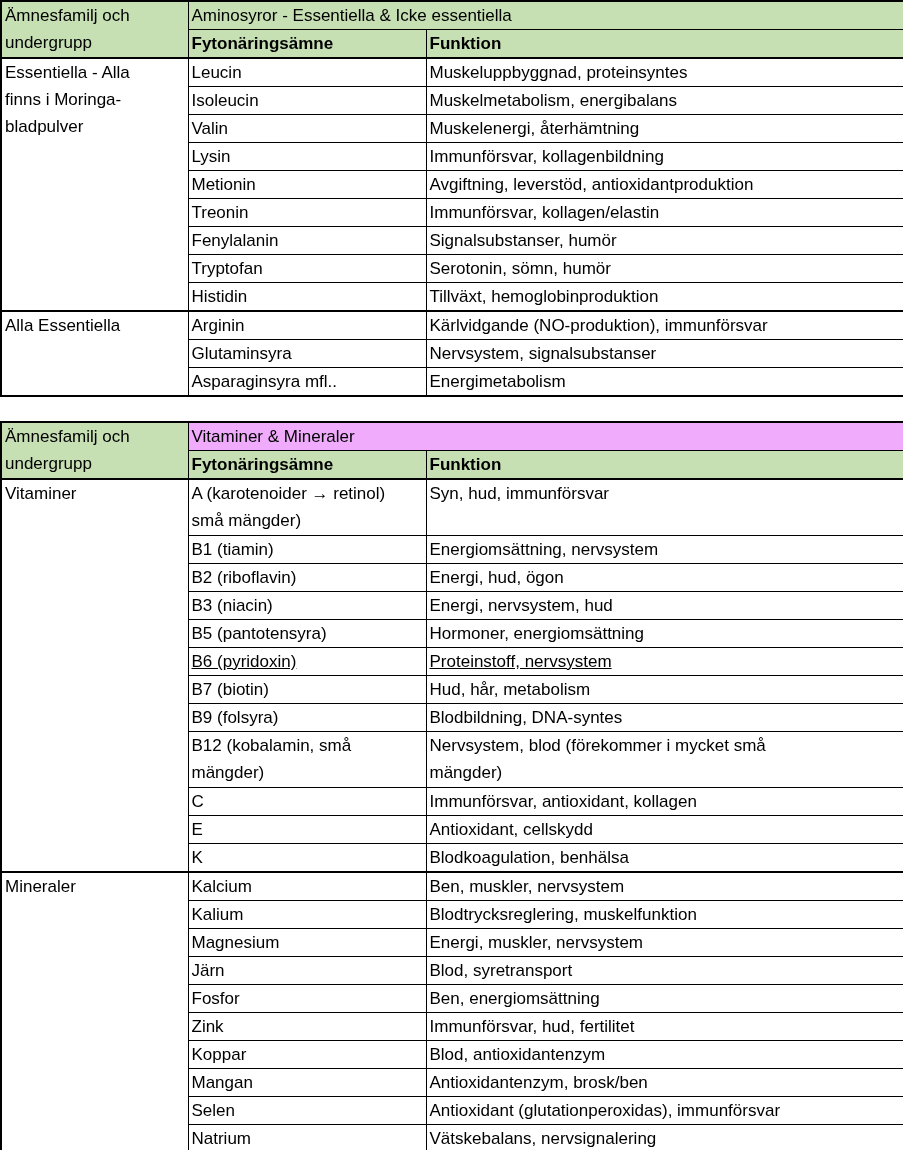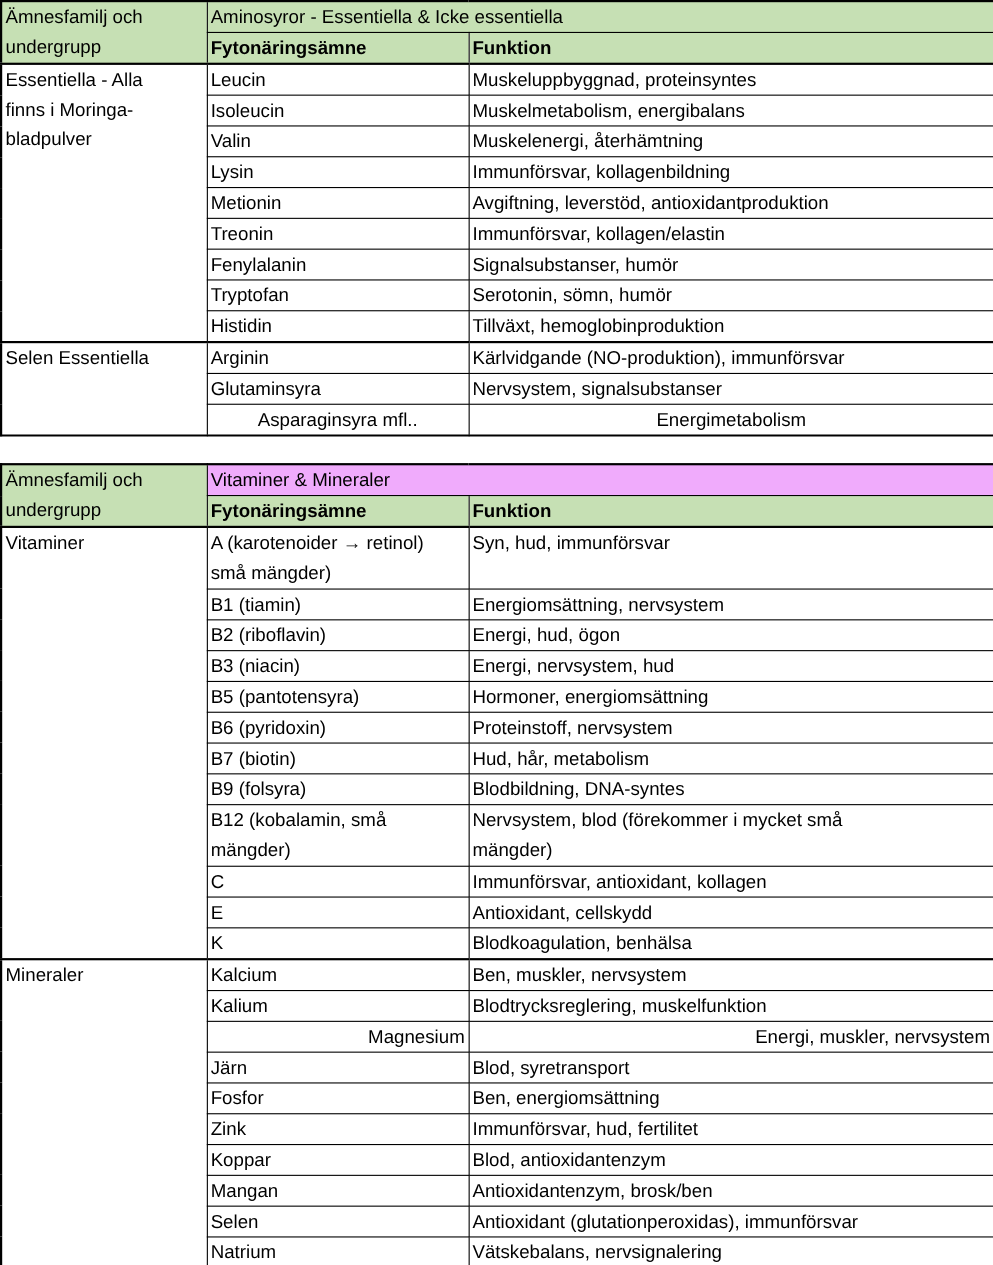--- a/index.html
+++ b/index.html
@@ -86,29 +86,29 @@
         </tr>
         <tr style="height: 28px;">
           <td>Tryptofan</td>
           <td>Serotonin, sömn, humör</td>
         </tr>
         <tr style="height: 28px;">
           <td>Histidin</td>
           <td>Tillväxt, hemoglobinproduktion</td>
         </tr>
         <tr class="group-start" style="height: 28px;">
-          <td class="c1" rowspan="3">Selen Essentiella</td>
+          <td class="c1" rowspan="3">Alla Essentiella</td>
           <td>Arginin</td>
           <td>Kärlvidgande (NO-produktion), immunförsvar</td>
         </tr>
         <tr style="height: 28px;">
           <td>Glutaminsyra</td>
           <td>Nervsystem, signalsubstanser</td>
         </tr>
-        <tr style="height: 28px; text-align: center;">
+        <tr style="height: 28px;">
           <td>Asparaginsyra mfl..</td>
           <td>Energimetabolism</td>
         </tr>
       </tbody>
     </table>
   <div class="table-gap"></div>
   <table class="data-table t-last">
       <colgroup>
         <col style="width: 187px;">
         <col style="width: 238px;">
@@ -139,21 +139,21 @@
           <td>Energi, hud, ögon</td>
         </tr>
         <tr style="height: 28px;">
           <td>B3 (niacin)</td>
           <td>Energi, nervsystem, hud</td>
         </tr>
         <tr style="height: 28px;">
           <td>B5 (pantotensyra)</td>
           <td>Hormoner, energiomsättning</td>
         </tr>
-        <tr style="height: 28px;">
+        <tr style="height: 28px; text-decoration: underline;">
           <td>B6 (pyridoxin)</td>
           <td>Proteinstoff, nervsystem</td>
         </tr>
         <tr style="height: 28px;">
           <td>B7 (biotin)</td>
           <td>Hud, hår, metabolism</td>
         </tr>
         <tr style="height: 28px;">
           <td>B9 (folsyra)</td>
           <td>Blodbildning, DNA-syntes</td>
@@ -178,21 +178,21 @@
         </tr>
         <tr class="group-start" style="height: 28px;">
           <td class="c1" rowspan="10">Mineraler</td>
           <td>Kalcium</td>
           <td>Ben, muskler, nervsystem</td>
         </tr>
         <tr style="height: 28px;">
           <td>Kalium</td>
           <td>Blodtrycksreglering, muskelfunktion</td>
         </tr>
-        <tr style="height: 28px; text-align: right;">
+        <tr style="height: 28px;">
           <td>Magnesium</td>
           <td>Energi, muskler, nervsystem</td>
         </tr>
         <tr style="height: 28px;">
           <td>Järn</td>
           <td>Blod, syretransport</td>
         </tr>
         <tr style="height: 28px;">
           <td>Fosfor</td>
           <td>Ben, energiomsättning</td>

